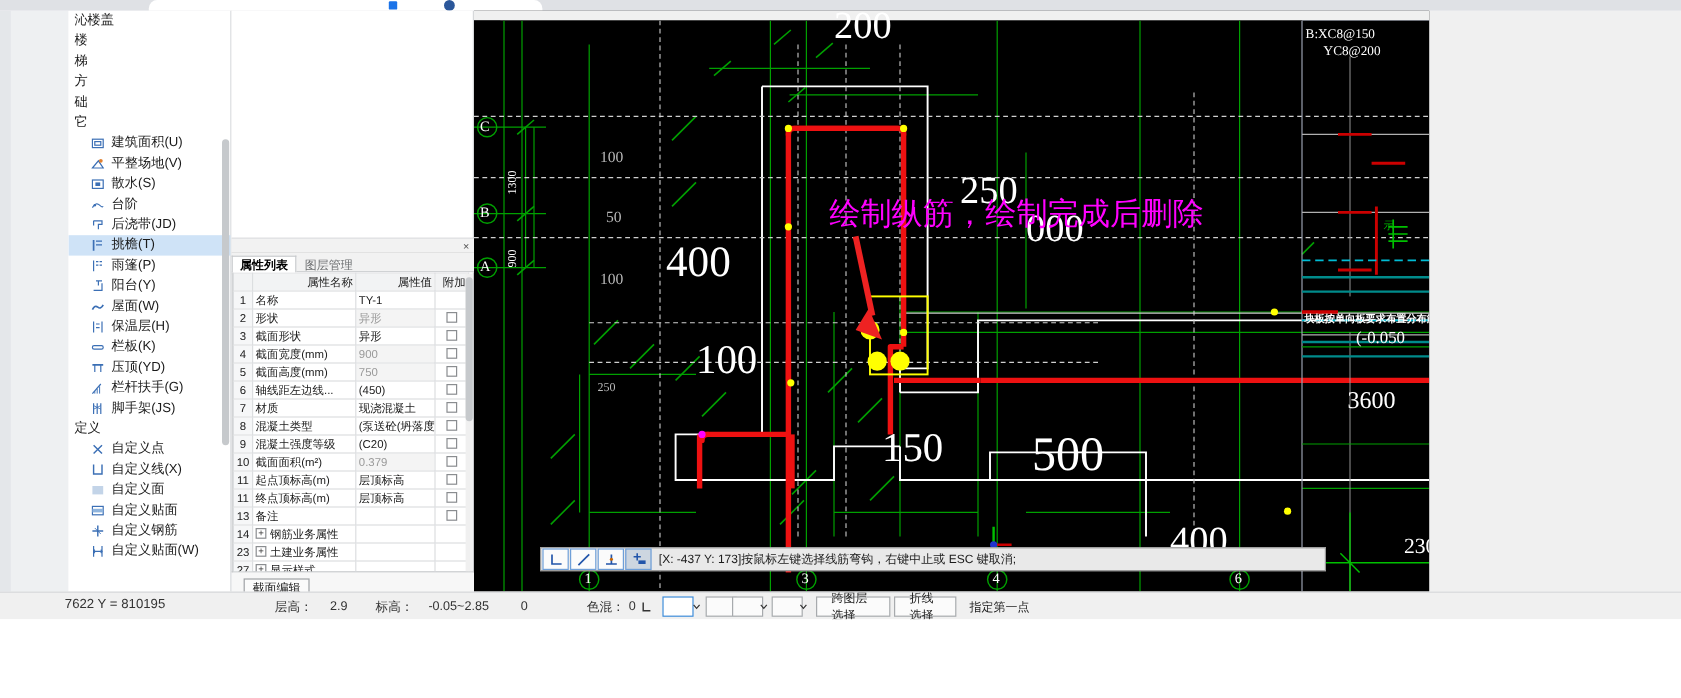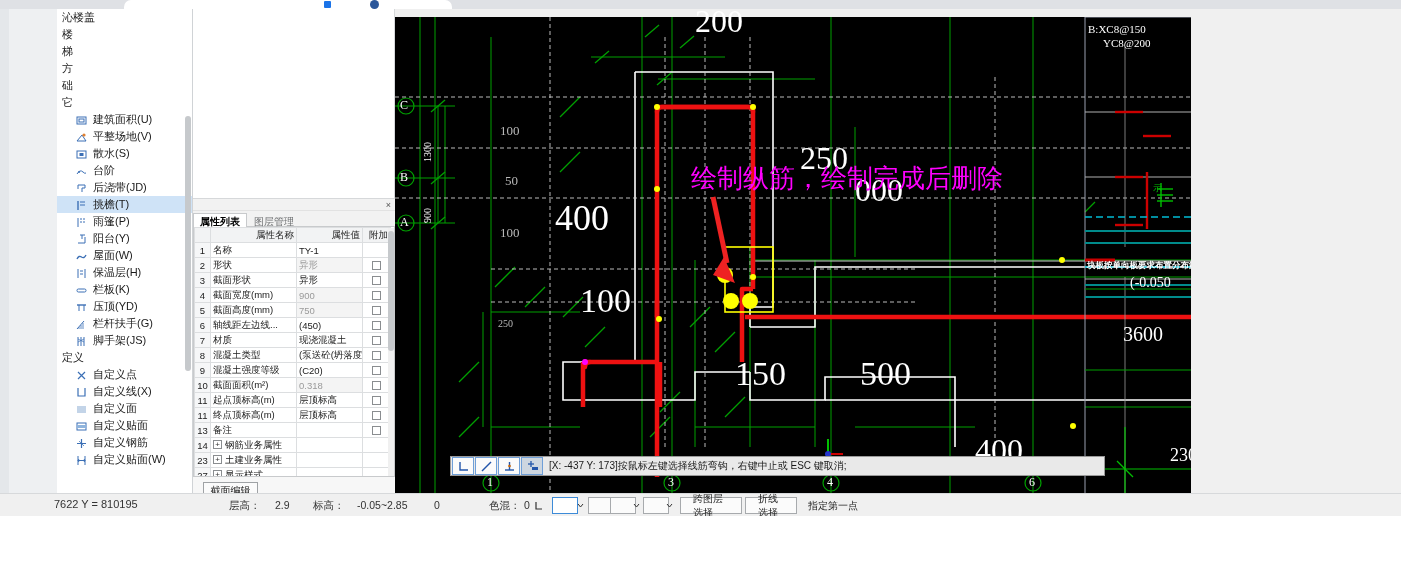--- a/index.html
+++ b/index.html
@@ -439,21 +439,21 @@
               </tr>
               <tr>
                 <td class="idx">9</td>
                 <td class="pname">混凝土强度等级</td>
                 <td class="pval">(C20)</td>
                 <td class="patt"><span class="cbx"></span></td>
               </tr>
               <tr>
                 <td class="idx">10</td>
                 <td class="pname">截面面积(m²)</td>
-                <td class="pval grey">0.318</td>
+                <td class="pval grey">0.379</td>
                 <td class="patt"><span class="cbx"></span></td>
               </tr>
               <tr>
                 <td class="idx">11</td>
                 <td class="pname plain">起点顶标高(m)</td>
                 <td class="pval">层顶标高</td>
                 <td class="patt"><span class="cbx"></span></td>
               </tr>
               <tr>
                 <td class="idx">11</td>
@@ -695,21 +695,21 @@
             <line x1="433" y1="437" x2="433" y2="422" stroke="#00c000" stroke-width="2"></line>
             <line x1="433" y1="437" x2="448" y2="437" stroke="#cc0000" stroke-width="2"></line>
             <circle cx="433" cy="437" r="3" fill="#2233cc"></circle>
           </g>
         </svg>
 
         <div id="cad-text-layer">
             <div class="cad-dim" style="left:160px;top:180px;font-size:36px;">400</div>
             <div class="cad-dim" style="left:185px;top:265px;font-size:34px;">100</div>
             <div class="cad-dim" style="left:340px;top:338px;font-size:34px;">150</div>
-            <div class="cad-dim" style="left:465px;top:338px;font-size:34px;">500</div>
+            <div class="cad-dim" style="left:465px;top:338px;font-size:40px;">500</div>
             <div class="cad-dim" style="left:405px;top:123px;font-size:32px;">250</div>
             <div class="cad-dim" style="left:460px;top:155px;font-size:32px;">000</div>
             <div class="cad-dim" style="left:580px;top:415px;font-size:32px;">400</div>
             <div class="cad-dim" style="left:300px;top:-14px;font-size:32px;">200</div>
             <div class="cad-dim" style="left:728px;top:306px;font-size:20px;">3600</div>
             <div class="cad-dim" style="left:775px;top:428px;font-size:18px;">230</div>
             <div class="cad-dim small" style="left:105px;top:106px;font-size:13px;">100</div>
             <div class="cad-dim small" style="left:110px;top:156px;font-size:13px;">50</div>
             <div class="cad-dim small" style="left:105px;top:208px;font-size:13px;">100</div>
             <div class="cad-dim small" style="left:103px;top:301px;font-size:10px;">250</div>

